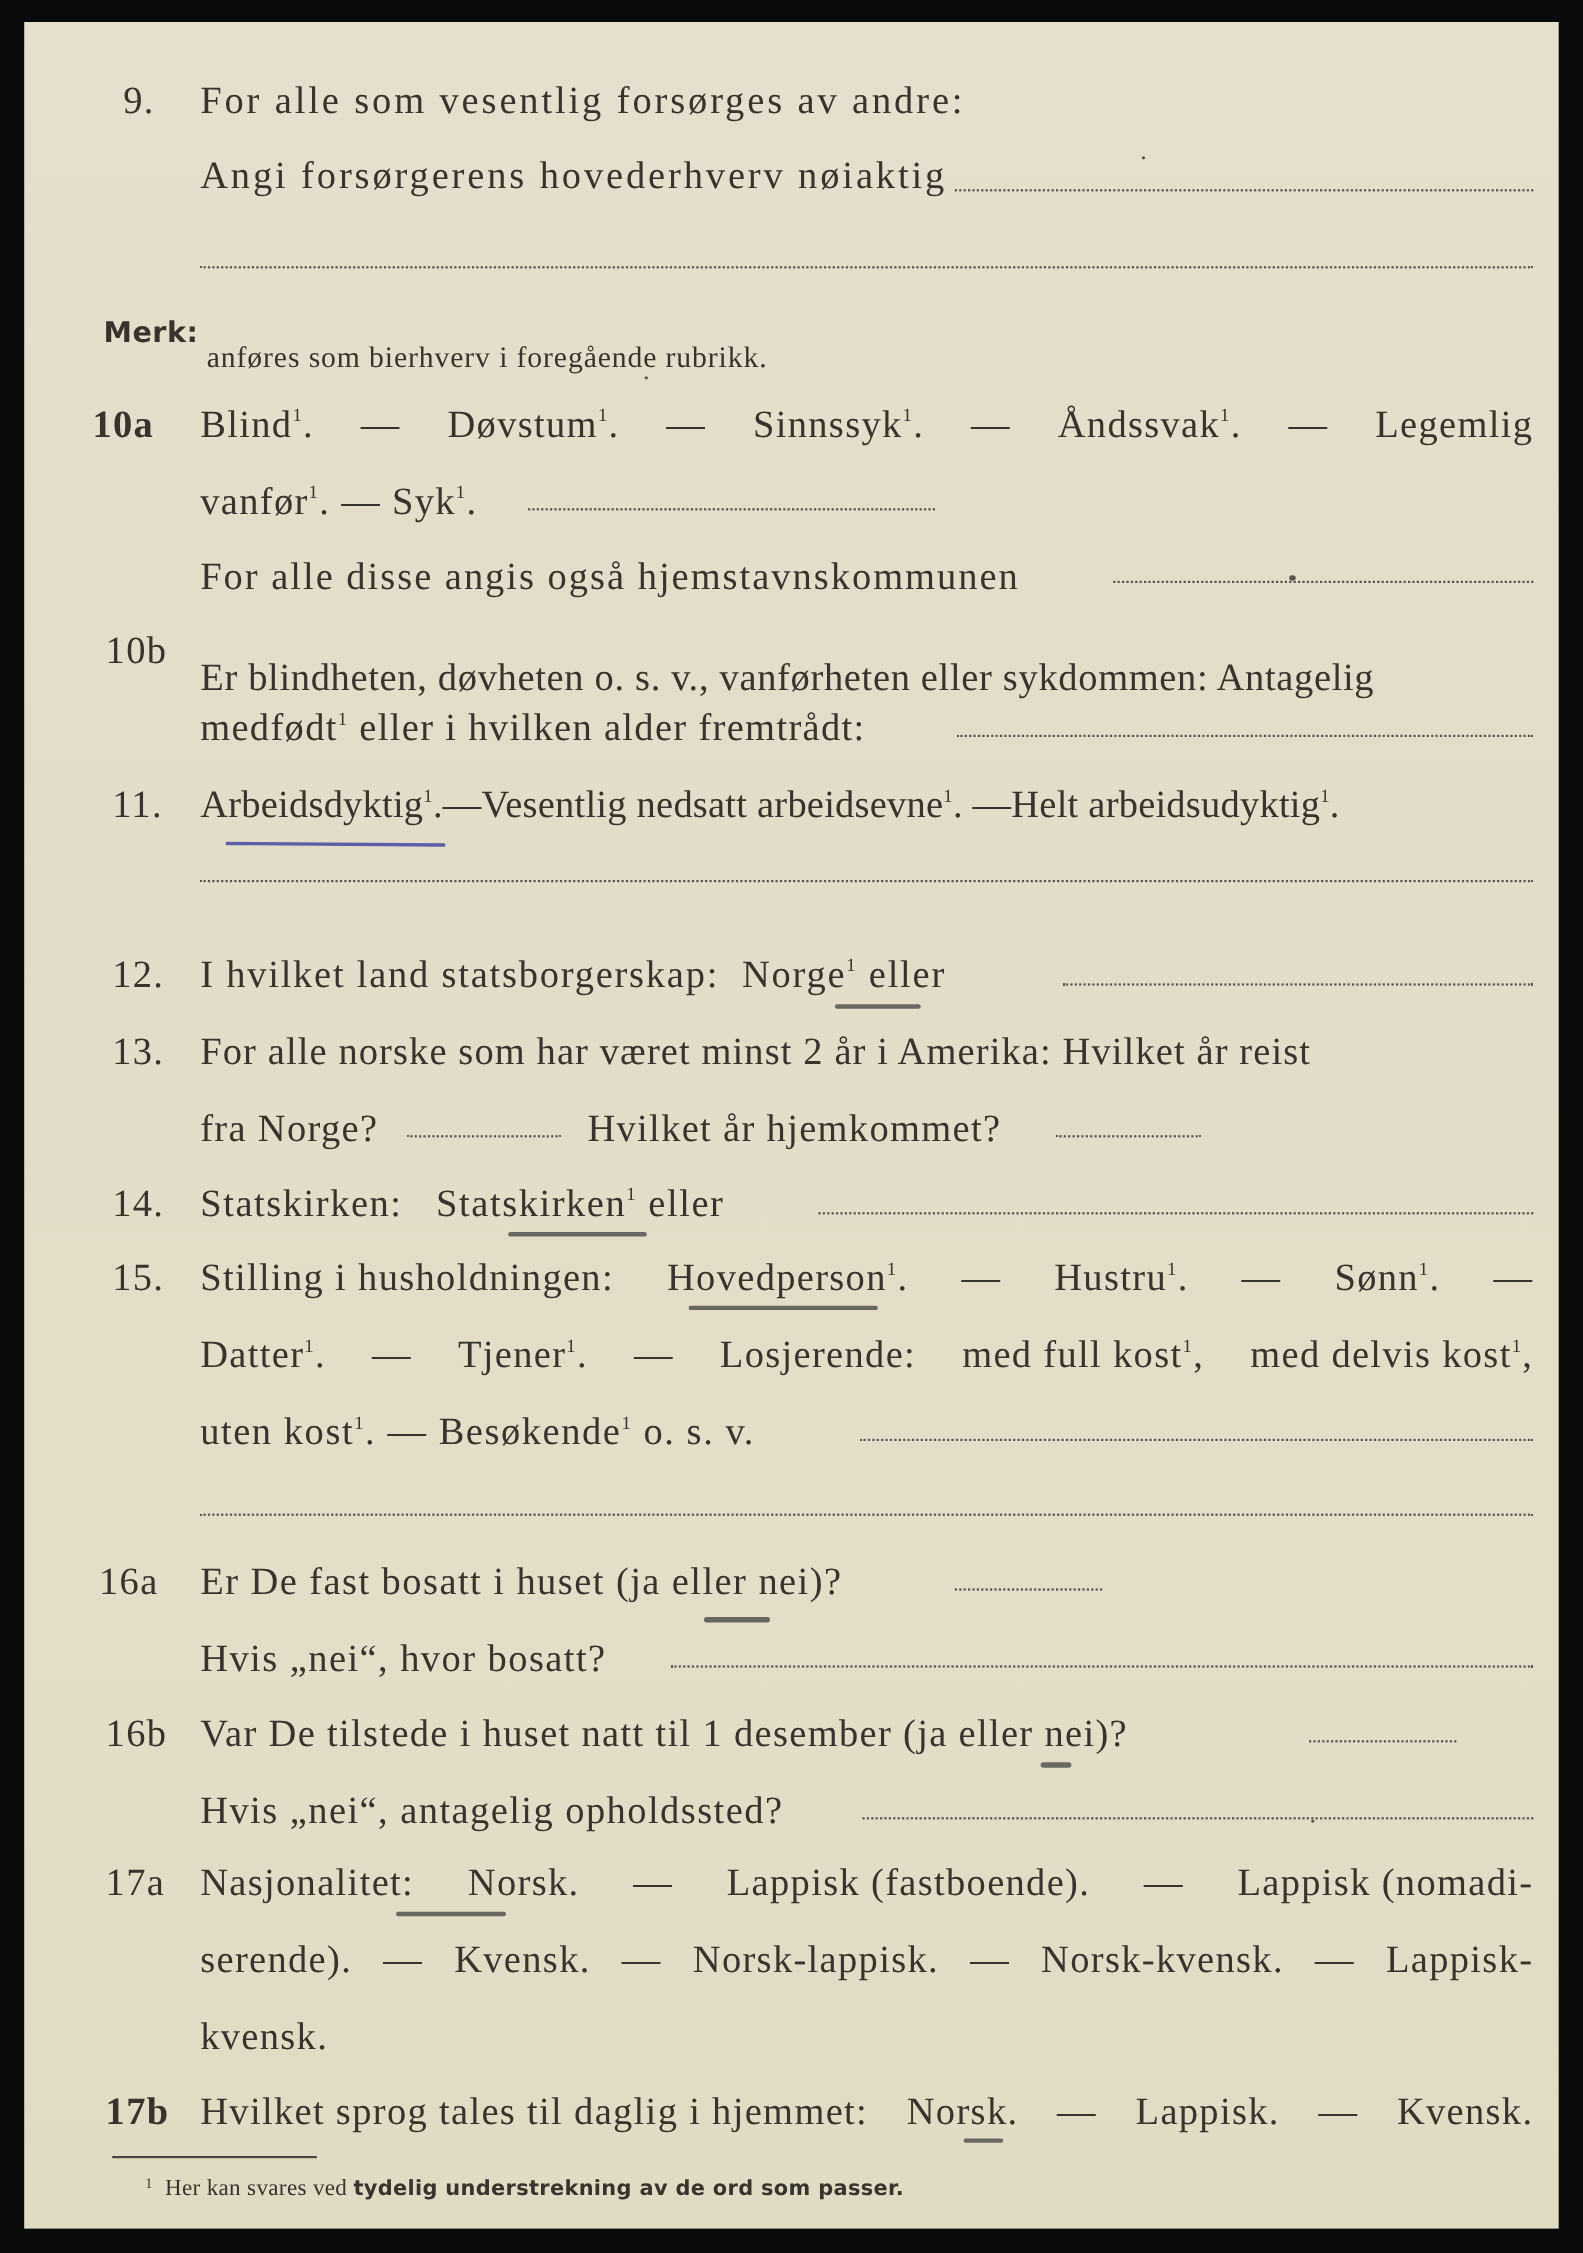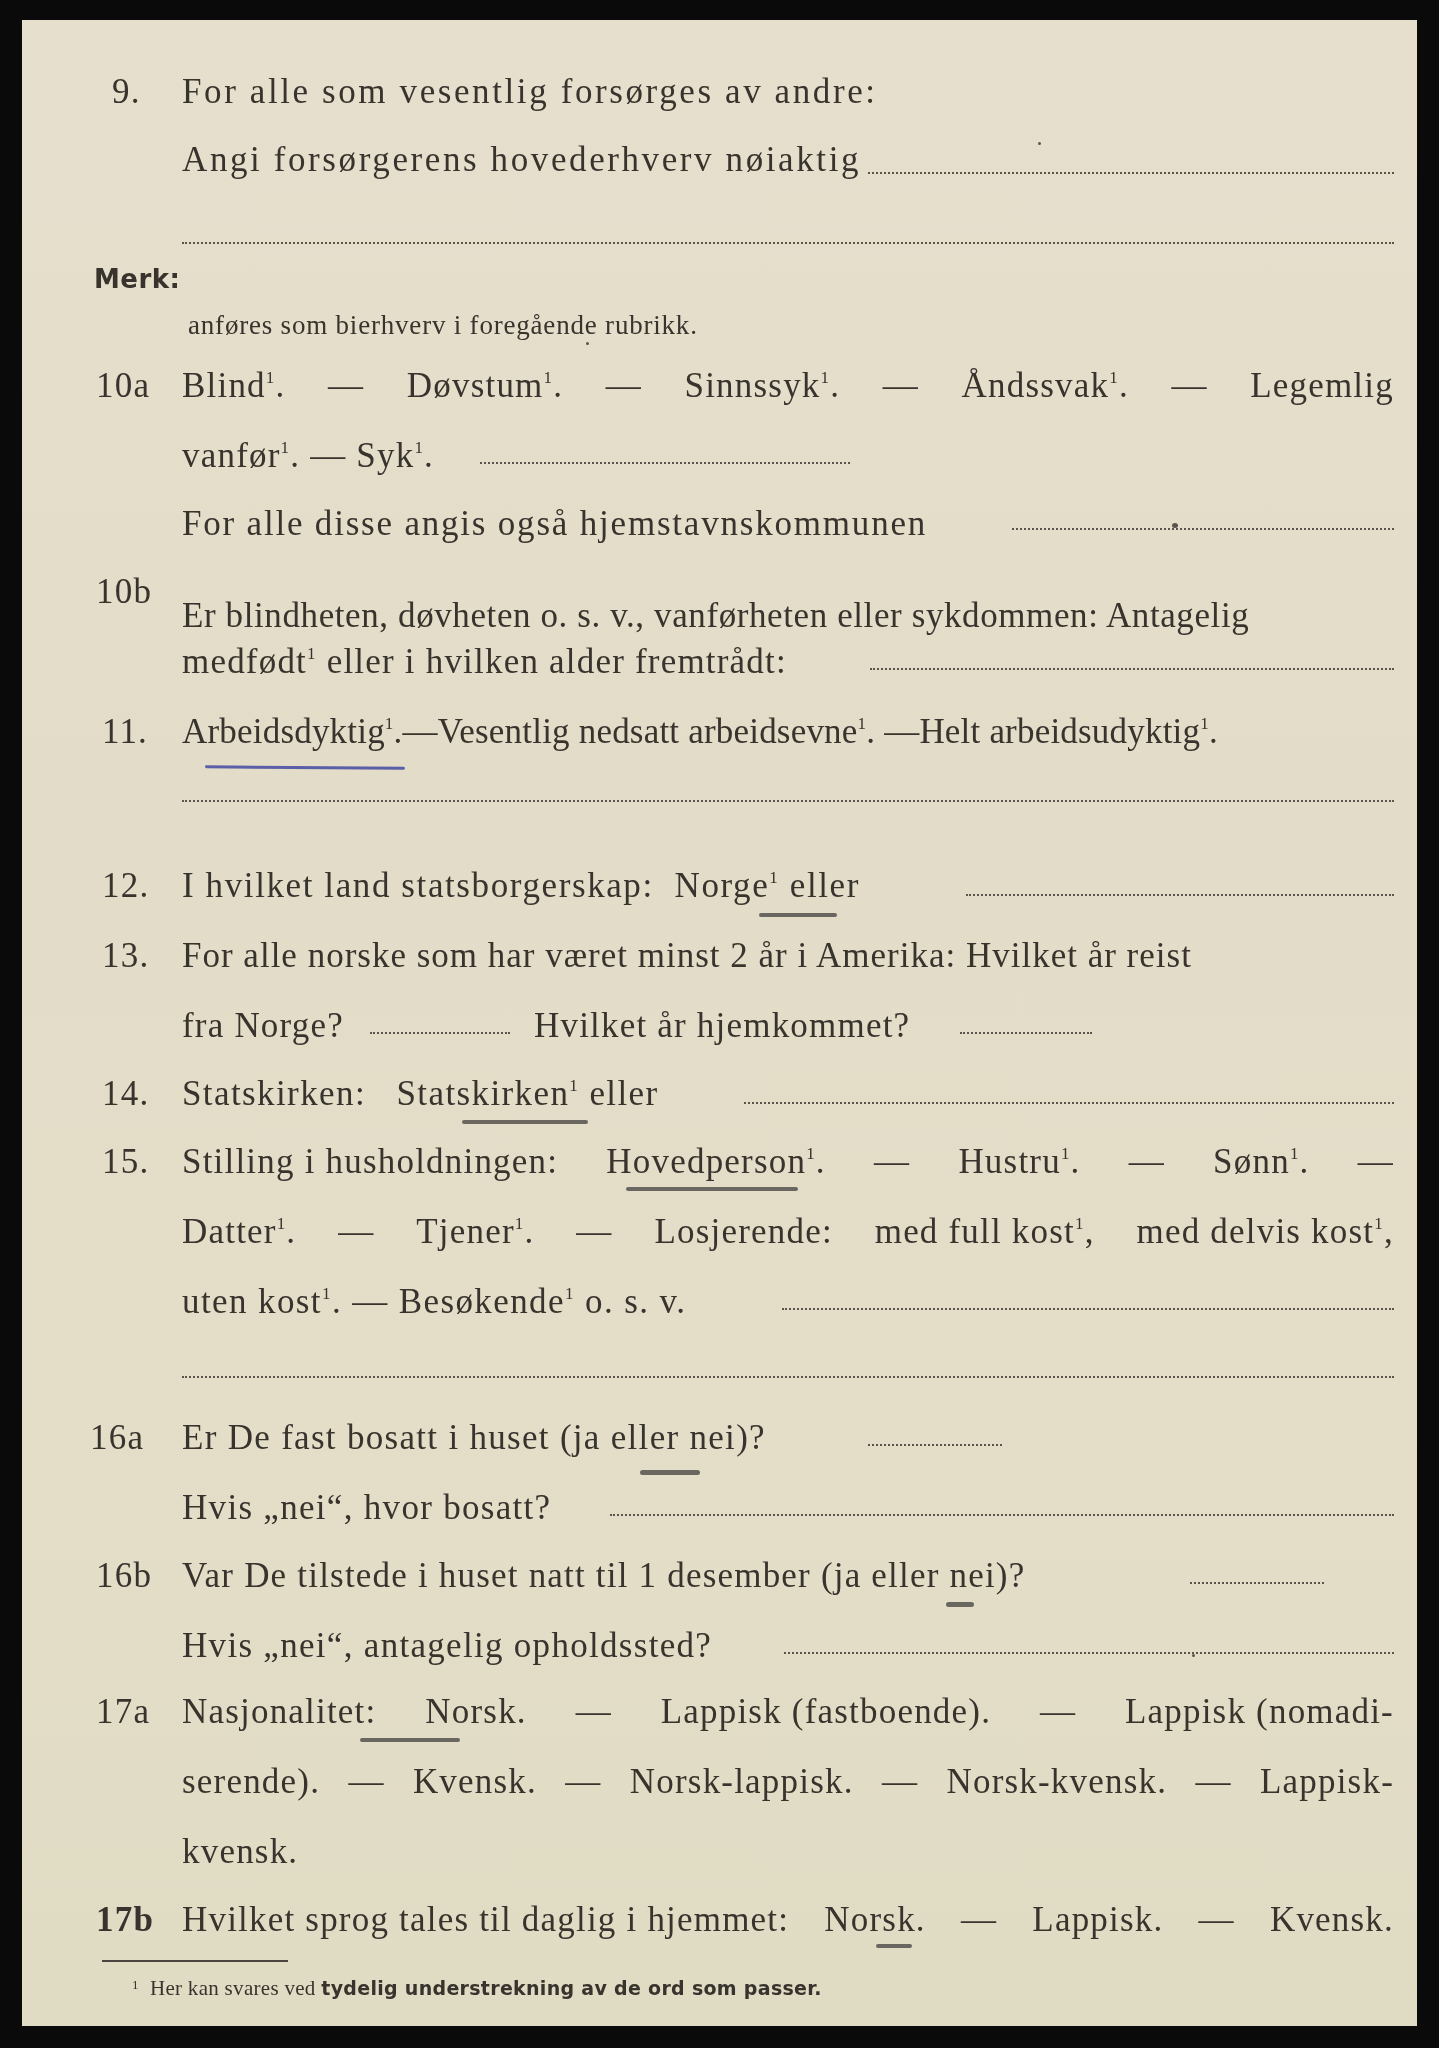--- a/index.html
+++ b/index.html
@@ -35,25 +35,25 @@
   <div class="row" style="top:52px;">
     <span class="num">9.</span>
     <span class="txt" style="letter-spacing:2.6px;">For alle som vesentlig forsørges av andre:</span>
   </div>
   <div class="row" style="top:120px;">
     <span class="txt" style="letter-spacing:2.6px;">Angi forsørgerens hovederhverv nøiaktig</span>
   </div>
   <div class="dots" style="left:846px; width:526px; top:152px;"></div>
   <div class="dots" style="left:160px; width:1212px; top:222px;"></div>
 
-  <div class="merk-label" style="top:244px;">Merk:</div>
+  <div class="merk-label" style="top:268px;">Merk:</div>
   <div class="merk-text" style="top:286px;">anføres som bierhverv i foregående rubrikk.</div>
 
   <div class="row" style="top:346px;">
-    <span class="num" style="left:74px;">10a</span>
+    <span class="num" style="left:62px;font-weight:bold;">10a</span>
     <span class="txt just" style="width:1212px;">
       <span><span>Blind</span><sup>1</sup>.</span>
       <span>—</span>
       <span><span>Døvstum</span><sup>1</sup>.</span>
       <span>—</span>
       <span><span>Sinnssyk</span><sup>1</sup>.</span>
       <span>—</span>
       <span><span>Åndssvak</span><sup>1</sup>.</span>
       <span>—</span>
       <span>Legemlig</span>

